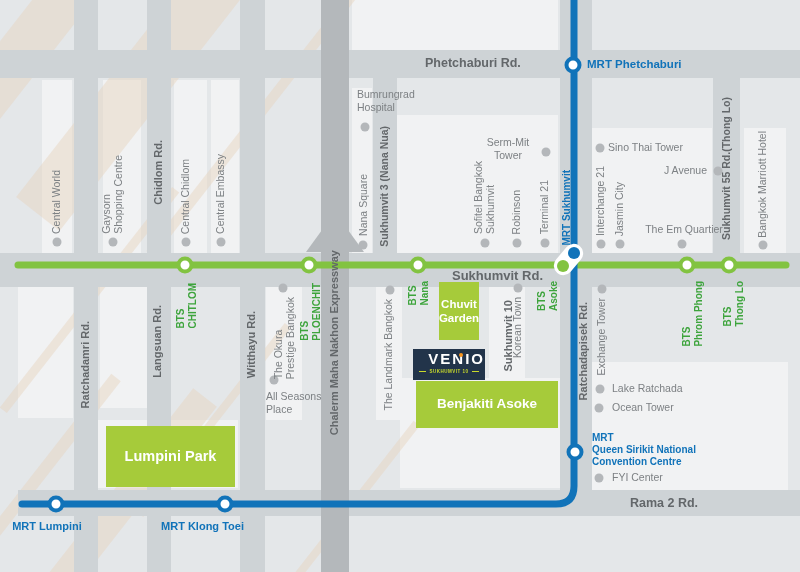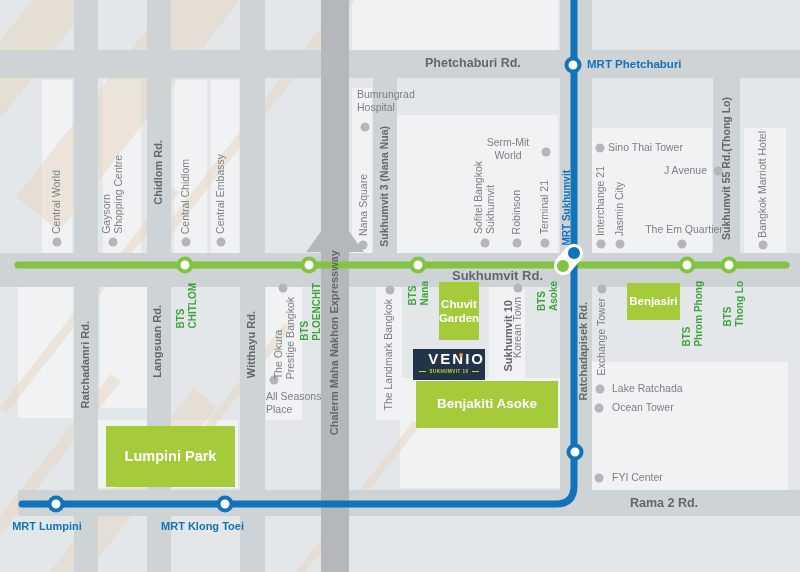--- a/index.html
+++ b/index.html
@@ -74,21 +74,20 @@
 
   <svg class="lines" width="800" height="572" viewBox="0 0 800 572">
     <polygon points="306,252 322,230 322,252" fill="#b4b8bb"></polygon>
     <polygon points="348,230 364,252 348,252" fill="#b4b8bb"></polygon>
     <path d="M18,265 H786" stroke="#82c341" stroke-width="7" fill="none" stroke-linecap="round"></path>
     <path d="M574,0 V486 Q574,504 556,504 H22" stroke="#1173b9" stroke-width="7" fill="none" stroke-linecap="round"></path>
   </svg>
 
   <div class="park" style="left:439px;top:282px;width:40px;height:58px;font-size:11.5px">Chuvit
 Garden</div>
-  <div class="park" style="left:627px;top:283px;width:53px;height:37px;font-size:11.5px">Benjasiri</div>
   <div class="park" style="left:416px;top:381px;width:142px;height:47px;font-size:13.5px">Benjakiti Asoke</div>
   <div class="park" style="left:106px;top:426px;width:129px;height:61px;font-size:14.5px">Lumpini Park</div>
 
   <div id="venio">
     <span class="vn">VENIO</span>
     <span class="idot"></span>
     <span class="sub">
         <span class="bar"></span>
         <span>SUKHUMVIT 10</span>
         <span class="bar"></span>
@@ -177,27 +176,30 @@
 Nana</div>
   <div class="vg" style="left:536px;top:281px">BTS
 Asoke</div>
   <div class="vg" style="left:681px;top:281px">BTS
 Phrom Phong</div>
   <div class="vg" style="left:722px;top:281px">BTS
 Thong Lo</div>
 
   <div class="blbl" style="left:587px;top:58px;font-size:11.5px">MRT Phetchaburi</div>
   <div class="vb" style="left:561px;bottom:326px">MRT Sukhumvit</div>
+  <div class="blbl" style="left:592px;top:432px;font-size:10px">MRT
+Queen Sirikit National
+Convention Centre</div>
   <div class="blbl" style="left:8px;top:520px;width:78px;text-align:center">MRT Lumpini</div>
   <div class="blbl" style="left:160px;top:520px;width:85px;text-align:center">MRT Klong Toei</div>
 
   <div class="lbl" style="left:357px;top:88px">Bumrungrad
 Hospital</div>
   <div class="lbl" style="left:478px;top:136px;width:60px;text-align:center">Serm-Mit
-World</div>
+Tower</div>
   <div class="lbl" style="left:608px;top:141px">Sino Thai Tower</div>
   <div class="lbl" style="left:664px;top:164px">J Avenue</div>
   <div class="lbl" style="left:629px;top:223px;width:110px;text-align:center">The Em Quartier</div>
   <div class="lbl" style="left:266px;top:390px">All Seasons
 Place</div>
   <div class="lbl" style="left:612px;top:382px">Lake Ratchada</div>
   <div class="lbl" style="left:612px;top:401px">Ocean Tower</div>
   <div class="lbl" style="left:612px;top:471px">FYI Center</div>
 
 </div>

